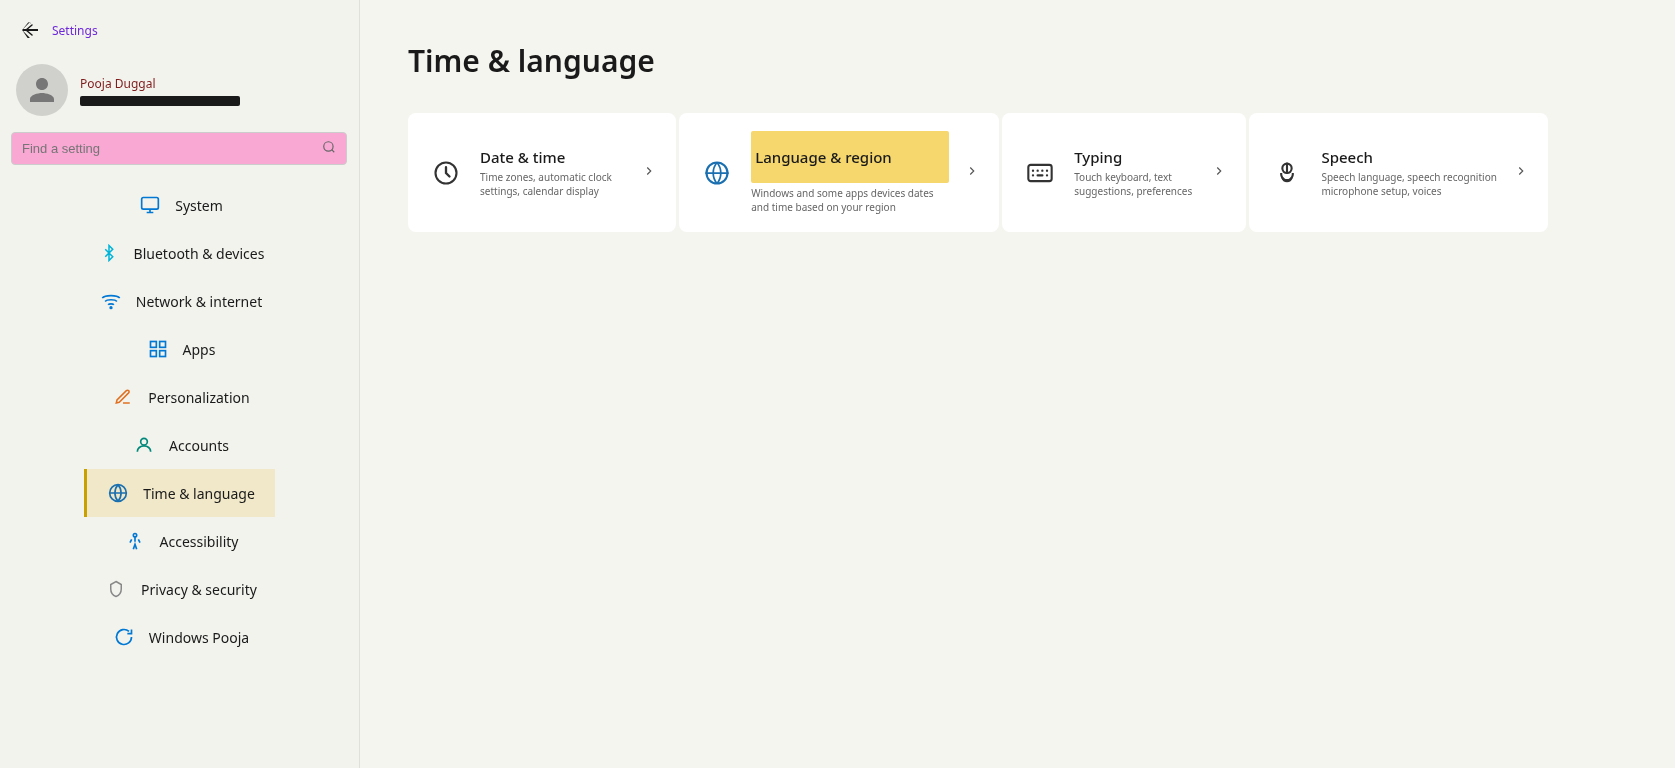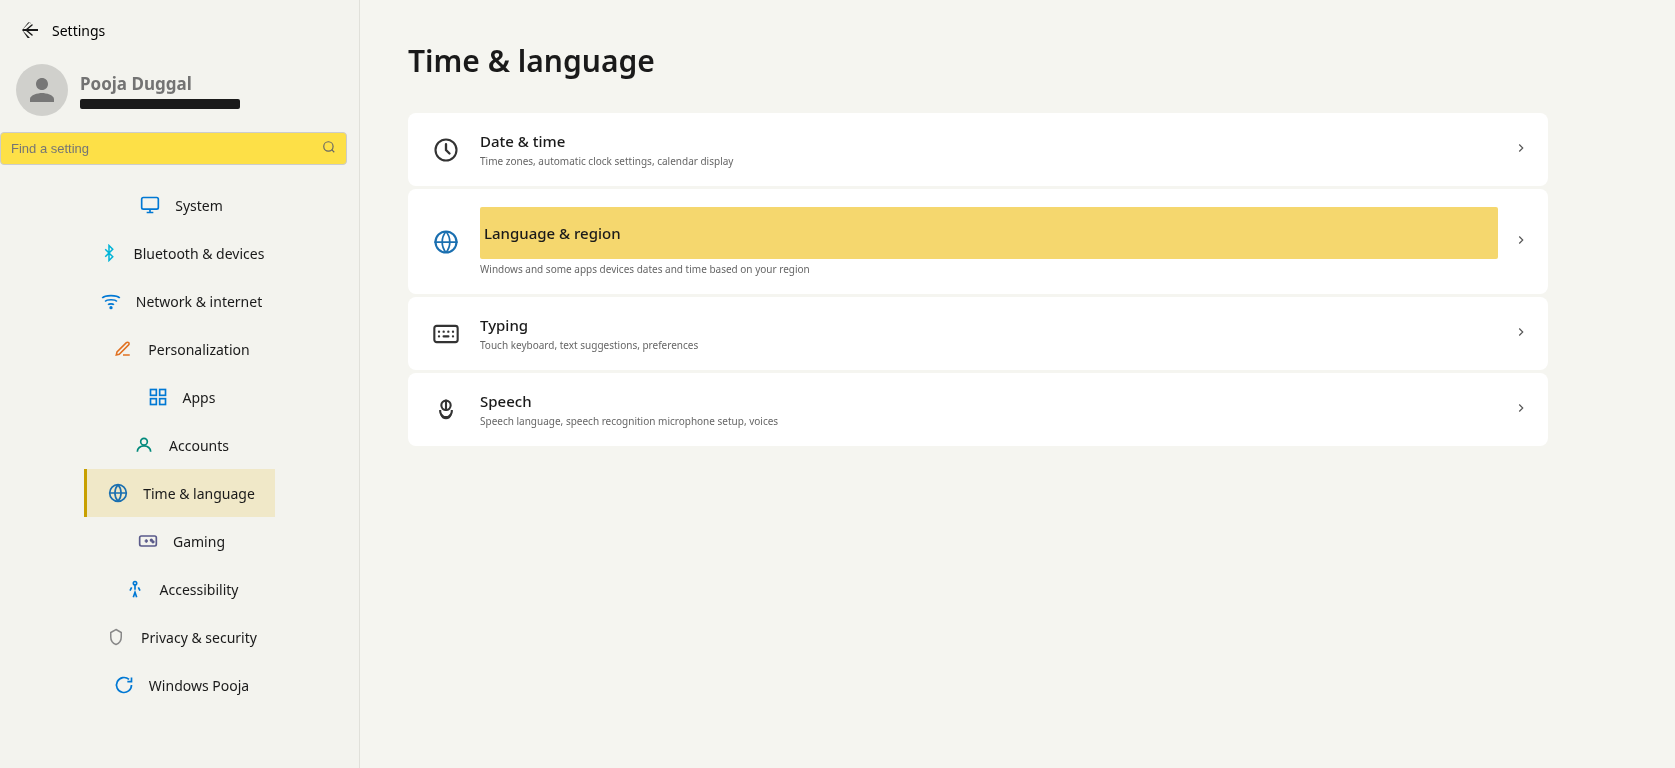--- a/index.html
+++ b/index.html
@@ -38,23 +38,23 @@
       cursor: pointer;
       padding: 6px;
       border-radius: 4px;
       display: flex;
       align-items: center;
       justify-content: center;
       color: #1a1a1a;
     }
 
     .app-title {
-      font-size: 14px;
+      font-size: 12px;
       font-weight: 400;
-      color: #000000;
+      color: #6d28d9;
     }
 
     .user-profile {
       display: flex;
       align-items: center;
       padding: 12px 16px 16px 16px;
       gap: 12px;
     }
 
     .avatar {
@@ -70,37 +70,37 @@
       flex-shrink: 0;
     }
 
     .user-info {
       display: flex;
       flex-direction: column;
       gap: 4px;
     }
 
     .user-name {
-      font-size: 17px;
-      font-weight: 700;
-      color: #737373;
+      font-size: 12px;
+      font-weight: 400;
+      color: #7f1d1d;
     }
 
     .user-sub {
       height: 10px;
       width: 160px;
       background: #1a1a1a;
       border-radius: 2px;
     }
 
     .search-box {
-      margin: 0 12px 12px 0;
-      display: flex;
-      align-items: center;
-      background: #fde047;
+      margin: 0 12px 12px 11px;
+      display: flex;
+      align-items: center;
+      background: #f9a8d4;
       border: 1px solid #ccc;
       border-radius: 4px;
       padding: 6px 10px;
       gap: 8px;
     }
 
     .search-box input {
       border: none;
       outline: none;
       font-size: 13px;
@@ -163,21 +163,20 @@
 
     .page-title {
       font-size: 30px;
       font-weight: 600;
       color: #1a1a1a;
       margin-bottom: 32px;
     }
 
     .settings-list {
       display: flex;
-      flex-direction: column;
       gap: 3px;
       max-width: 1140px;
     }
 
     .settings-item {
       background: #fff;
       border-radius: 8px;
       display: flex;
       align-items: center;
       padding: 18px 20px;
@@ -302,72 +301,61 @@
             <path d="M1.5 8.5s2.5-3 10.5-3 10.5 3 10.5 3"></path>
             <path d="M5 12.5s1.5-2 7-2 7 2 7 2"></path>
             <path d="M8.5 16.5s1-1 3.5-1 3.5 1 3.5 1"></path>
             <circle cx="12" cy="20" r="1" fill="#0078d4"></circle>
           </svg>
       </span>
       <span class="nav-label">Network &amp; internet</span>
     </div>
 
     <div class="nav-item">
-      <span class="nav-icon icon-orange">
-        <svg width="18" height="18" viewBox="0 0 24 24" fill="none" stroke="#e07020" stroke-width="2">
-            <path d="M12 20h9"></path>
-            <path d="M16.5 3.5a2.121 2.121 0 013 3L7 19l-4 1 1-4L16.5 3.5z"></path>
-          </svg>
-      </span>
-      <span class="nav-label">Personalization</span>
-    </div>
-
-    <div class="nav-item">
       <span class="nav-icon icon-blue">
         <svg width="20" height="20" viewBox="0 0 24 24" fill="none" stroke="#0078d4" stroke-width="2">
             <rect x="3" y="3" width="7" height="7"></rect>
             <rect x="14" y="3" width="7" height="7"></rect>
             <rect x="3" y="14" width="7" height="7"></rect>
             <rect x="14" y="14" width="7" height="7"></rect>
           </svg>
       </span>
       <span class="nav-label">Apps</span>
     </div>
 
     <div class="nav-item">
+      <span class="nav-icon icon-orange">
+        <svg width="18" height="18" viewBox="0 0 24 24" fill="none" stroke="#e07020" stroke-width="2">
+            <path d="M12 20h9"></path>
+            <path d="M16.5 3.5a2.121 2.121 0 013 3L7 19l-4 1 1-4L16.5 3.5z"></path>
+          </svg>
+      </span>
+      <span class="nav-label">Personalization</span>
+    </div>
+
+    <div class="nav-item">
       <span class="nav-icon icon-teal">
         <svg width="20" height="20" viewBox="0 0 24 24" fill="none" stroke="#00897b" stroke-width="2">
             <circle cx="12" cy="8" r="4"></circle>
             <path d="M4 20c0-4 3.6-7 8-7s8 3 8 7"></path>
           </svg>
       </span>
       <span class="nav-label">Accounts</span>
     </div>
 
     <div class="nav-item active">
       <span class="nav-icon icon-globe">
         <svg width="20" height="20" viewBox="0 0 24 24" fill="none" stroke="#1a6fb0" stroke-width="2">
             <circle cx="12" cy="12" r="10"></circle>
             <path d="M2 12h20M12 2a15.3 15.3 0 010 20M12 2a15.3 15.3 0 000 20"></path>
           </svg>
       </span>
       <span class="nav-label">Time &amp; language</span>
     </div>
 
-    <div class="nav-item">
-      <span class="nav-icon icon-gaming">
-        <svg width="20" height="20" viewBox="0 0 24 24" fill="none" stroke="#5a5a8a" stroke-width="2">
-            <rect x="2" y="6" width="20" height="12" rx="2"></rect>
-            <path d="M8 12h4M10 10v4"></path>
-            <circle cx="16" cy="11" r="1" fill="#5a5a8a"></circle>
-            <circle cx="18" cy="13" r="1" fill="#5a5a8a"></circle>
-          </svg>
-      </span>
-      <span class="nav-label">Gaming</span>
-    </div>
 
     <div class="nav-item">
       <span class="nav-icon icon-access">
         <svg width="20" height="20" viewBox="0 0 24 24" fill="none" stroke="#0078d4" stroke-width="2">
             <circle cx="12" cy="5" r="2"></circle>
             <path d="M12 7v6M8 10l-2 4M16 10l2 4M10 22l2-6 2 6"></path>
           </svg>
       </span>
       <span class="nav-label">Accessibility</span>
     </div>

